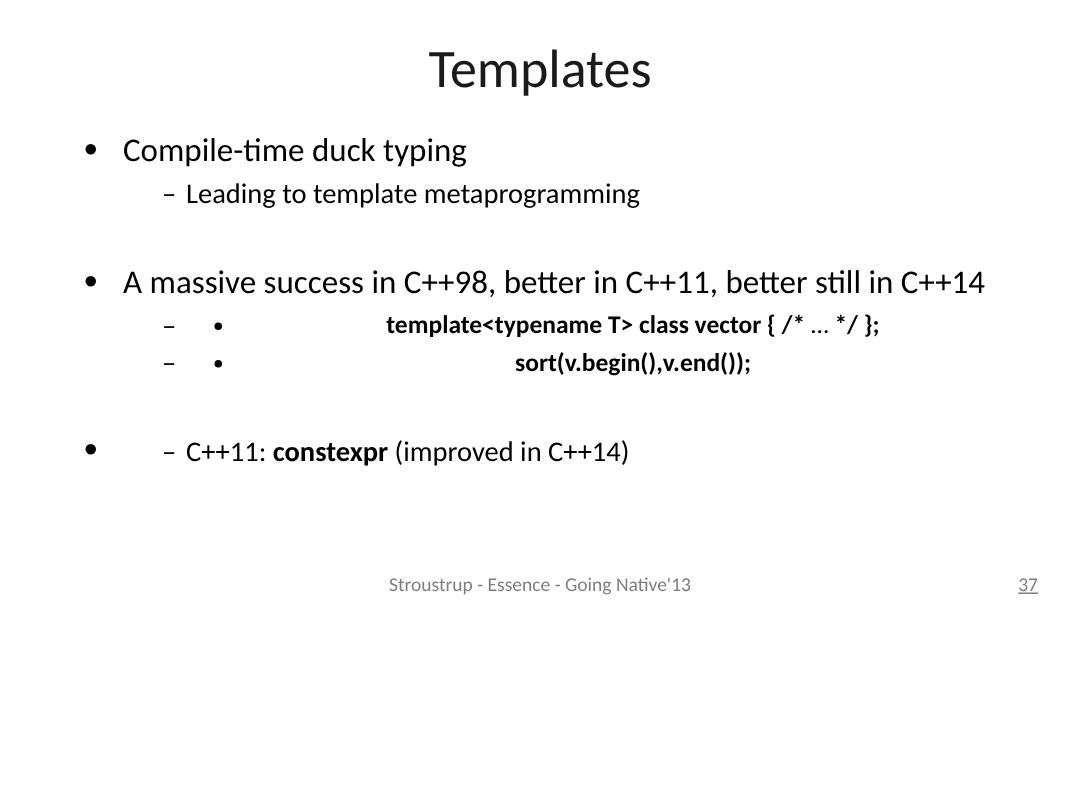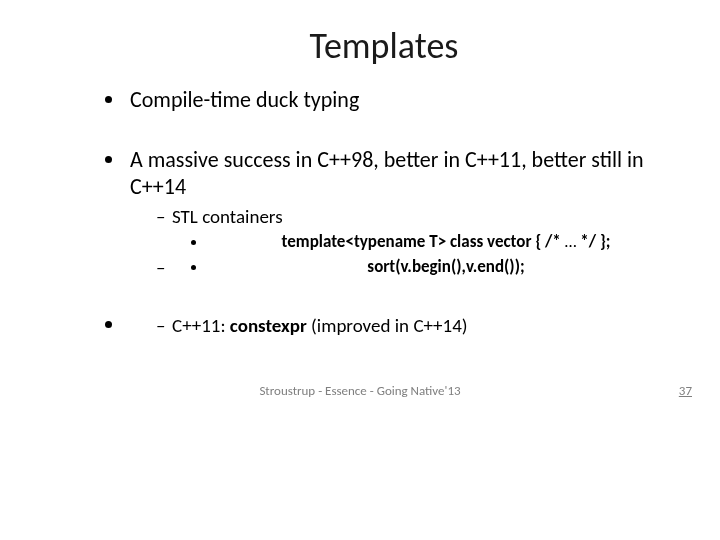--- a/index.html
+++ b/index.html
@@ -11,21 +11,20 @@
     font-family: Calibri, "Segoe UI", Arial, sans-serif;
     color: #000;
     position: relative;
     overflow: hidden;
   }
   .slide {
     width: 720px;
     height: 412px;
     position: relative;
     box-sizing: border-box;
-    padding-left: 48px;
   }
   h1.title {
     font-family: Calibri, "Segoe UI", Arial, sans-serif;
     font-weight: 400;
     font-size: 36px;
     text-align: center;
     margin: 0;
     padding: 24px 0 10px 0;
     color: #1a1a1a;
   }
@@ -103,27 +102,29 @@
 <body>
 
 <div class="slide">
   <h1 class="title">Templates</h1>
 
   <div class="content">
     <ul class="top">
 
       <li>
         <span>Compile-time duck typing</span>
+        <ul class="sub">
+          <li>Leading to template metaprogramming</li>
+        </ul>
       </li>
 
       <li class="spaced">
         <span>A massive success in C++98, better in C++11, better still in C++14</span>
         <ul class="sub">
           <li>
-            <span>STL containers</span>
             <ul class="subsub">
               <li><span>template&lt;typename T&gt; class vector { /* </span><span class="ellip">…</span><span> */ };</span></li>
             </ul>
           </li>
           <li>
             <ul class="subsub">
               <li>sort(v.begin(),v.end());</li>
             </ul>
           </li>
         </ul>

